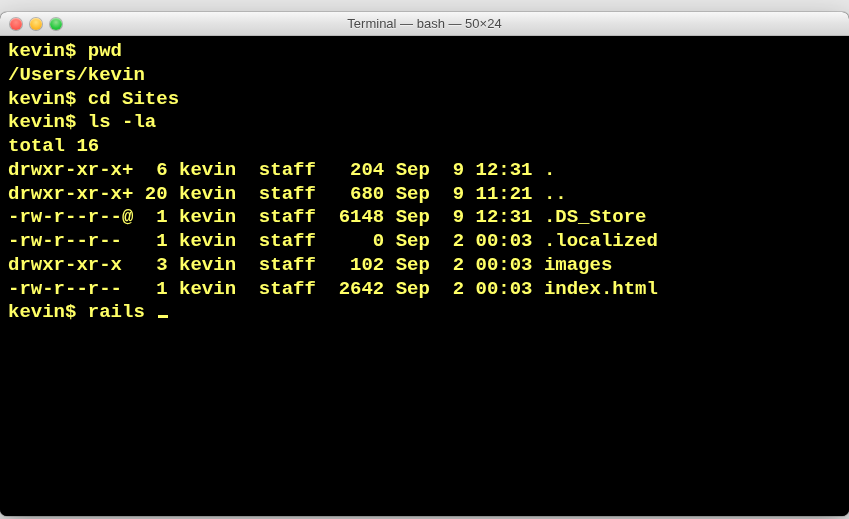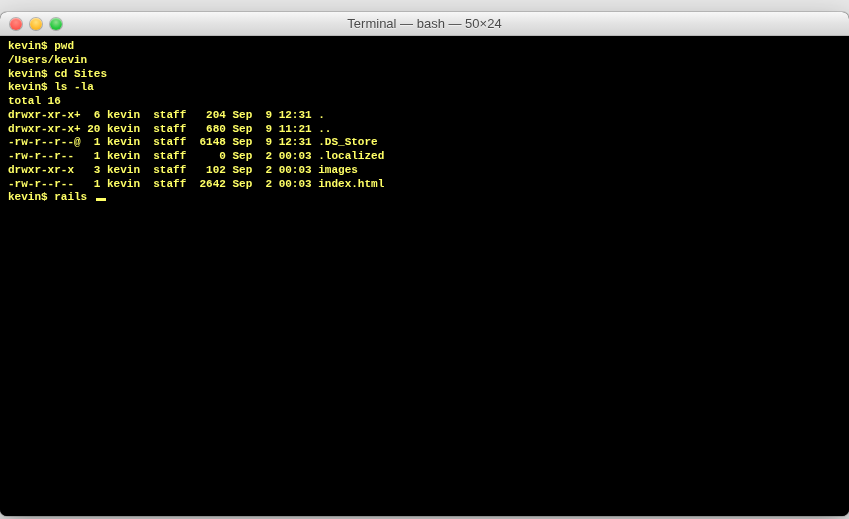--- a/index.html
+++ b/index.html
@@ -48,21 +48,21 @@
       font-size: 13px;
       color: #4a4a4a;
       text-shadow: 0 1px 0 rgba(255,255,255,0.6);
       user-select: none;
     }
     .terminal-body {
       background: #000;
       padding: 4px 8px 8px 8px;
       min-height: 480px;
       font-family: "Menlo", "Consolas", "Courier New", monospace;
-      font-size: 11px;
+      font-size: 19px;
       font-weight: bold;
       color: #ffff66;
       line-height: 1.25;
       white-space: pre;
       overflow: hidden;
     }
     .terminal-line { display: block; }
     .cursor {
       display: inline-block;
       width: 10px;

